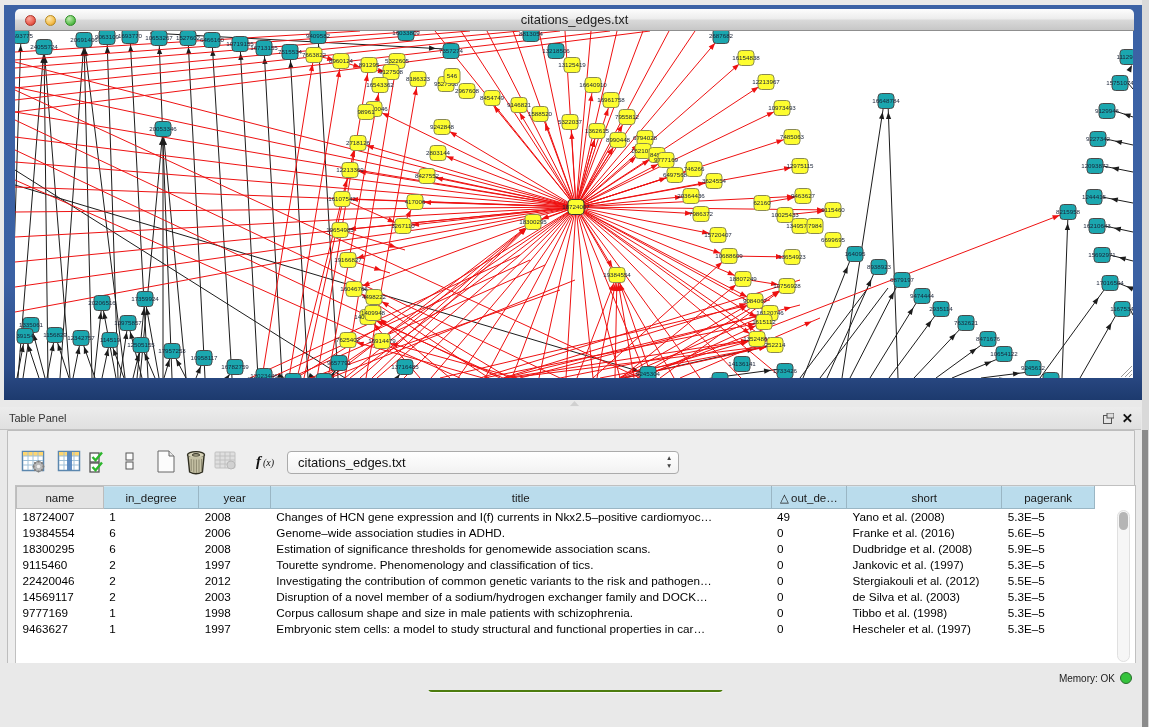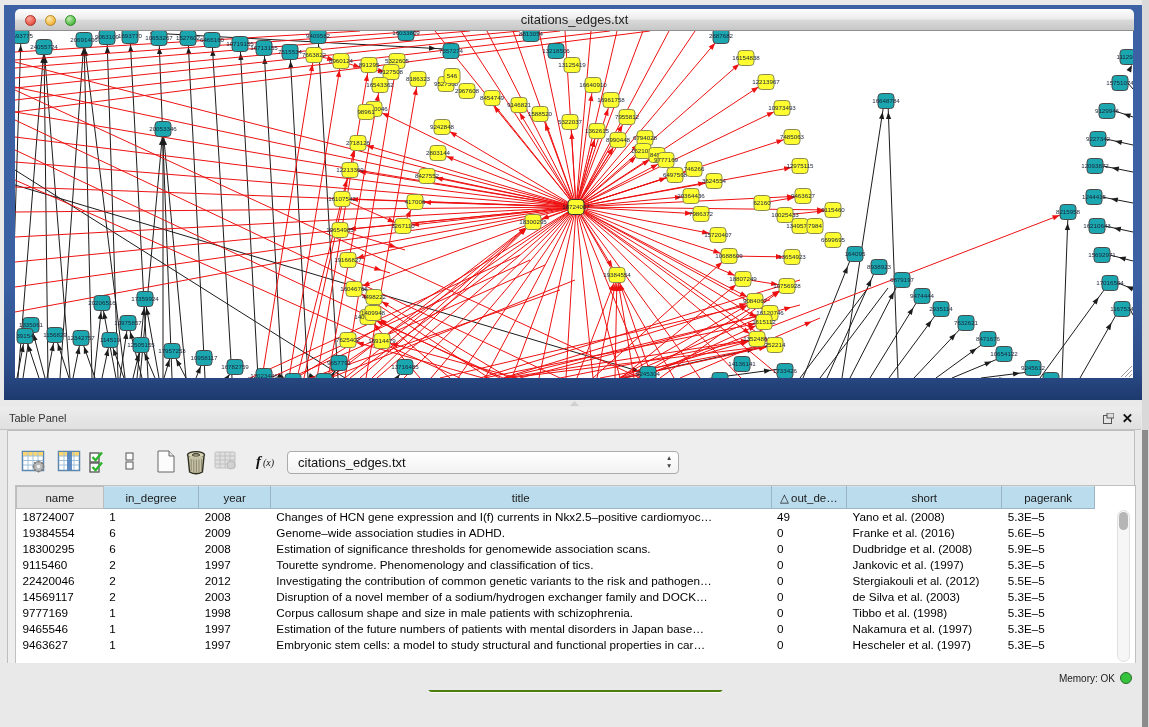--- a/index.html
+++ b/index.html
@@ -862,21 +862,21 @@
             <td class="c-deg">1</td>
             <td class="c-year">2008</td>
             <td class="c-title">Changes of HCN gene expression and I(f) currents in Nkx2.5–positive cardiomyoc…</td>
             <td class="c-out">49</td>
             <td class="c-short">Yano et al. (2008)</td>
             <td class="c-pr">5.3E–5</td>
           </tr>
 <tr>
             <td class="c-name">19384554</td>
             <td class="c-deg">6</td>
-            <td class="c-year">2009</td>
+            <td class="c-year">2006</td>
             <td class="c-title">Genome–wide association studies in ADHD.</td>
             <td class="c-out">0</td>
             <td class="c-short">Franke et al. (2016)</td>
             <td class="c-pr">5.6E–5</td>
           </tr>
 <tr>
             <td class="c-name">18300295</td>
             <td class="c-deg">6</td>
             <td class="c-year">2008</td>
             <td class="c-title">Estimation of significance thresholds for genomewide association scans.</td>
@@ -914,29 +914,20 @@
 <tr>
             <td class="c-name">9777169</td>
             <td class="c-deg">1</td>
             <td class="c-year">1998</td>
             <td class="c-title">Corpus callosum shape and size in male patients with schizophrenia.</td>
             <td class="c-out">0</td>
             <td class="c-short">Tibbo et al. (1998)</td>
             <td class="c-pr">5.3E–5</td>
           </tr>
 <tr>
-            <td class="c-name">9465546</td>
-            <td class="c-deg">1</td>
-            <td class="c-year">1997</td>
-            <td class="c-title">Estimation of the future numbers of patients with mental disorders in Japan base…</td>
-            <td class="c-out">0</td>
-            <td class="c-short">Nakamura et al. (1997)</td>
-            <td class="c-pr">5.3E–5</td>
-          </tr>
-<tr>
             <td class="c-name">9463627</td>
             <td class="c-deg">1</td>
             <td class="c-year">1997</td>
             <td class="c-title">Embryonic stem cells: a model to study structural and functional properties in car…</td>
             <td class="c-out">0</td>
             <td class="c-short">Hescheler et al. (1997)</td>
             <td class="c-pr">5.3E–5</td>
           </tr>
     </tbody>
       </table>

